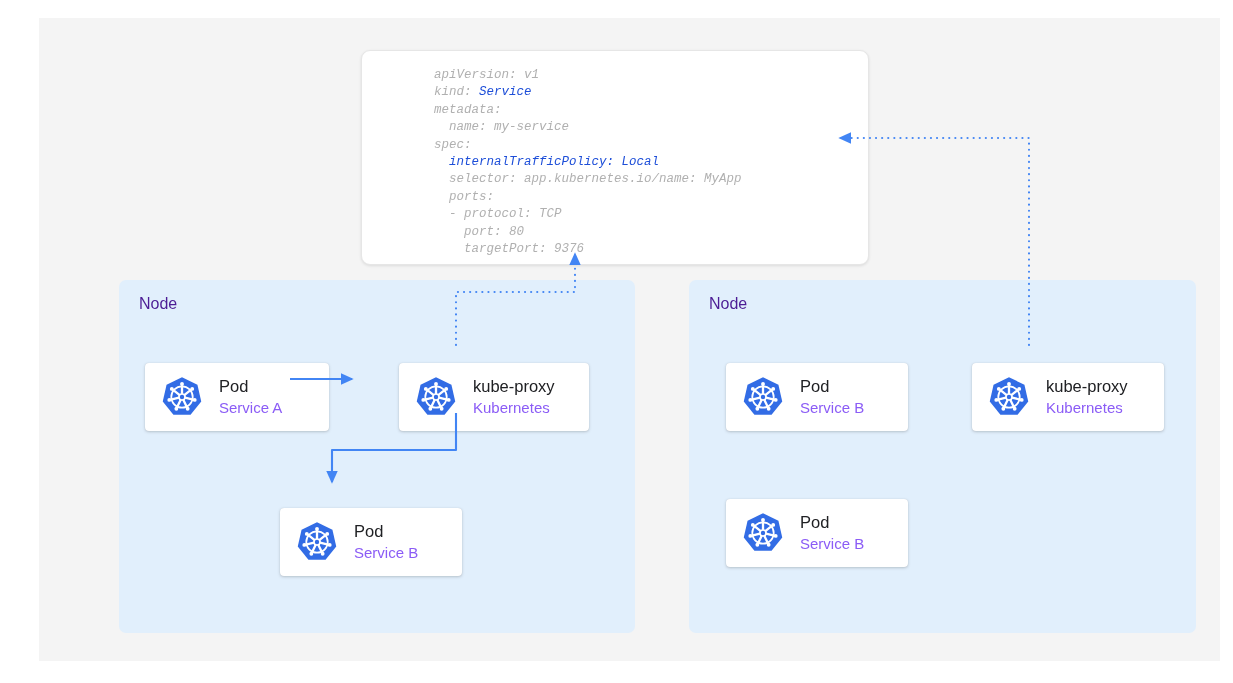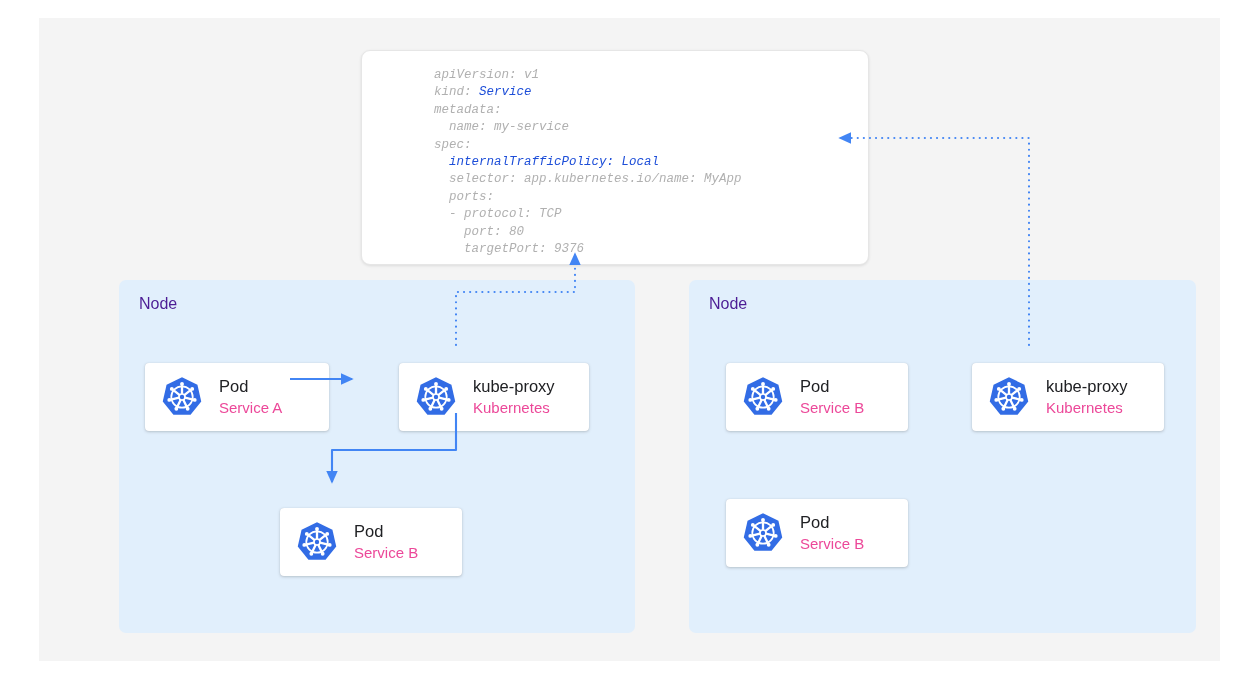--- a/index.html
+++ b/index.html
@@ -90,21 +90,21 @@
     flex-direction: column;
     justify-content: center;
   }
   .card .card-title {
     font-size: 16.5px;
     color: #202124;
     line-height: 21px;
   }
   .card .card-sub {
     font-size: 15px;
-    color: #ec4899;
+    color: #8b5cf6;
     line-height: 21px;
   }
 
   #card-pod-a        { left: 106px; top: 345px; width: 184px; height: 68px; }
   #card-kube-proxy-l { left: 360px; top: 345px; width: 190px; height: 68px; }
   #card-pod-b-left   { left: 241px; top: 490px; width: 182px; height: 68px; }
   #card-pod-b-r1     { left: 687px; top: 345px; width: 182px; height: 68px; }
   #card-kube-proxy-r { left: 933px; top: 345px; width: 192px; height: 68px; }
   #card-pod-b-r2     { left: 687px; top: 481px; width: 182px; height: 68px; }
 

